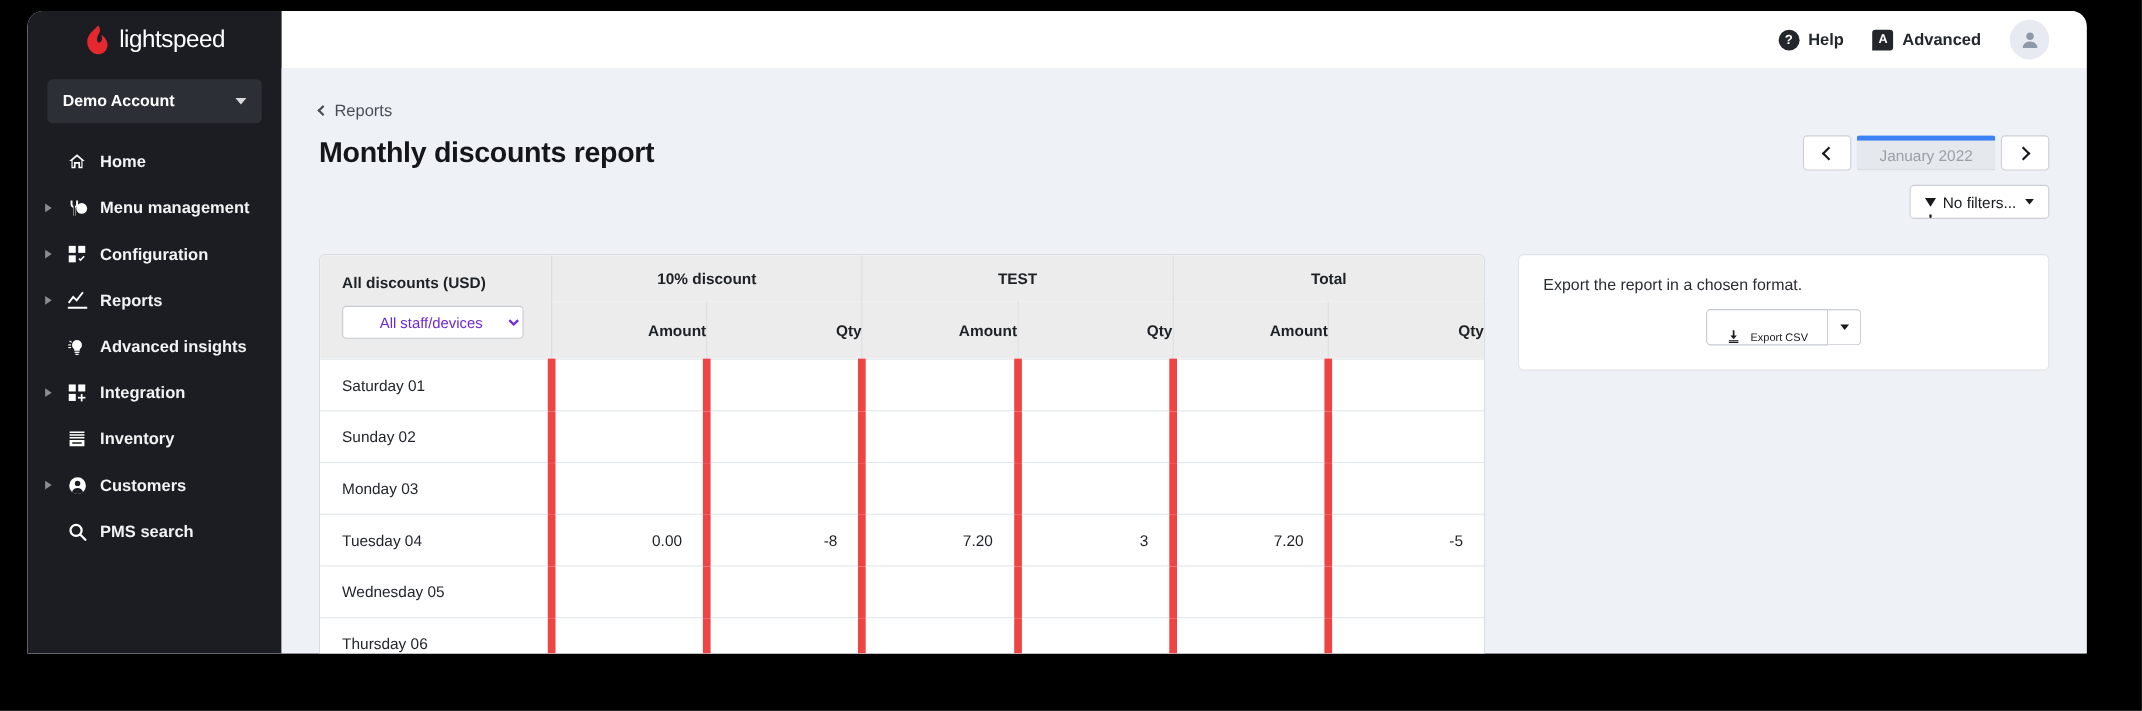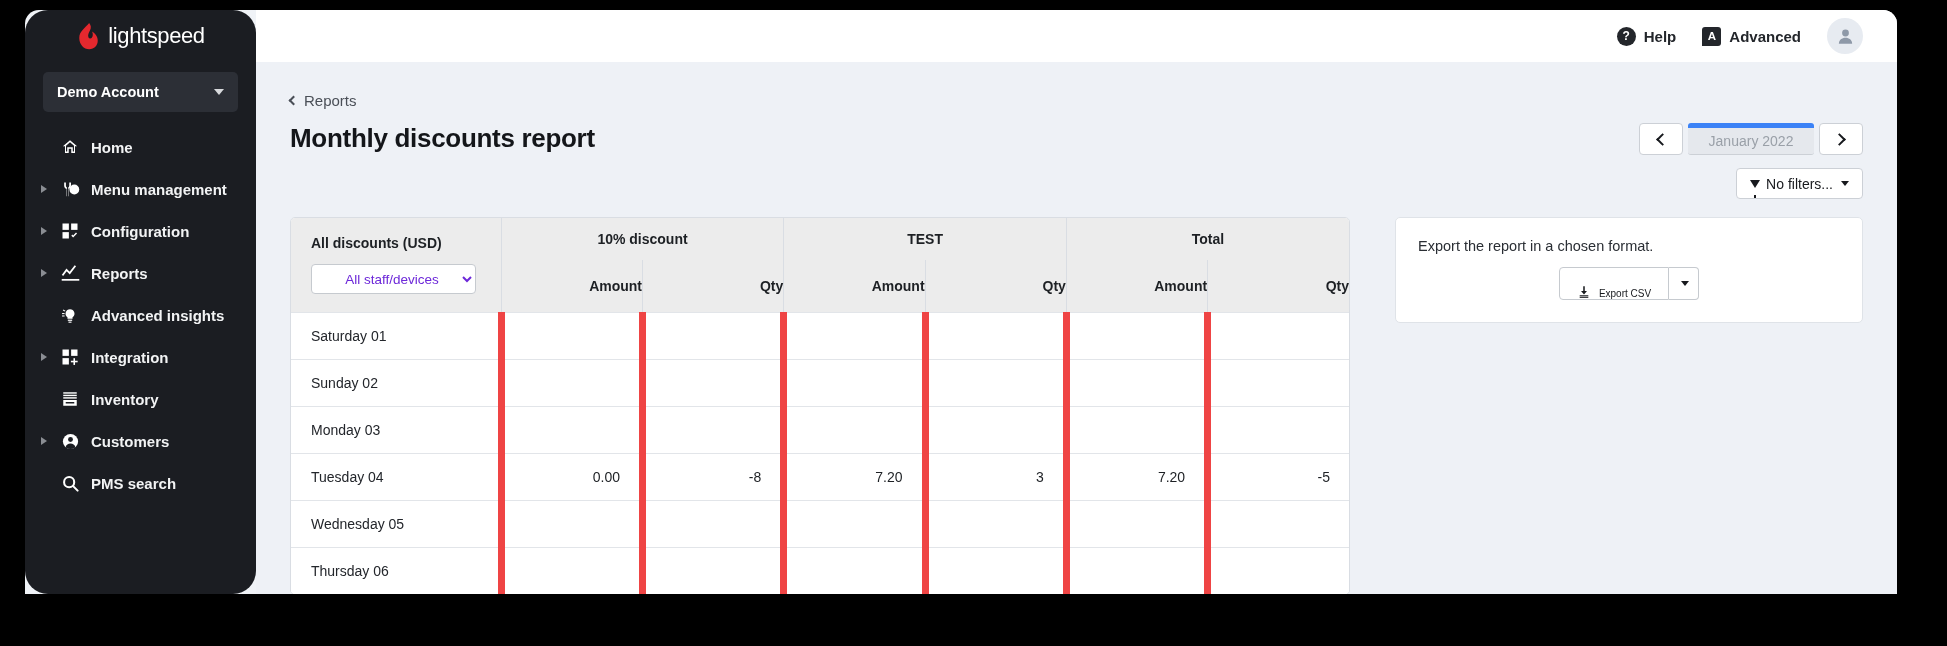--- a/index.html
+++ b/index.html
@@ -20,21 +20,20 @@
     background: #f0f3f7;
     display: flex;
   }
 
   
   #sidebar {
     width: 231px; height: 100%;
     background: #1b1d22;
     flex: 0 0 231px;
     position: relative;
-    border-radius: 23px;
   }
   .brand {
     height: 52px;
     display: flex; align-items: center; justify-content: center;
     gap: 7px;
   }
   .brand-flame { width: 25px; height: 27px; display:block; }
   .brand-word { color: #fff; font-size: 22px; letter-spacing: -0.4px; font-weight: 400; }
 
   .account-btn {
@@ -196,21 +195,21 @@
   }
   .mini-caret {
     width: 0; height: 0;
     border-left: 4px solid transparent;
     border-right: 4px solid transparent;
     border-top: 5px solid #17191d;
     margin-left: 2px;
   }
 
   
-  .main-cols { display: flex; gap: 45px; margin-top: 18px; }
+  .main-cols { display: flex; gap: 30px; margin-top: 32px; }
 
   
   .table-card {
     width: 1060px; flex: 0 0 1060px;
     background: #fff;
     border: 1px solid #d9dde3;
     border-radius: 5px;
     overflow: hidden;
   }
   table.report { width: 100%; border-collapse: collapse; table-layout: fixed; }

